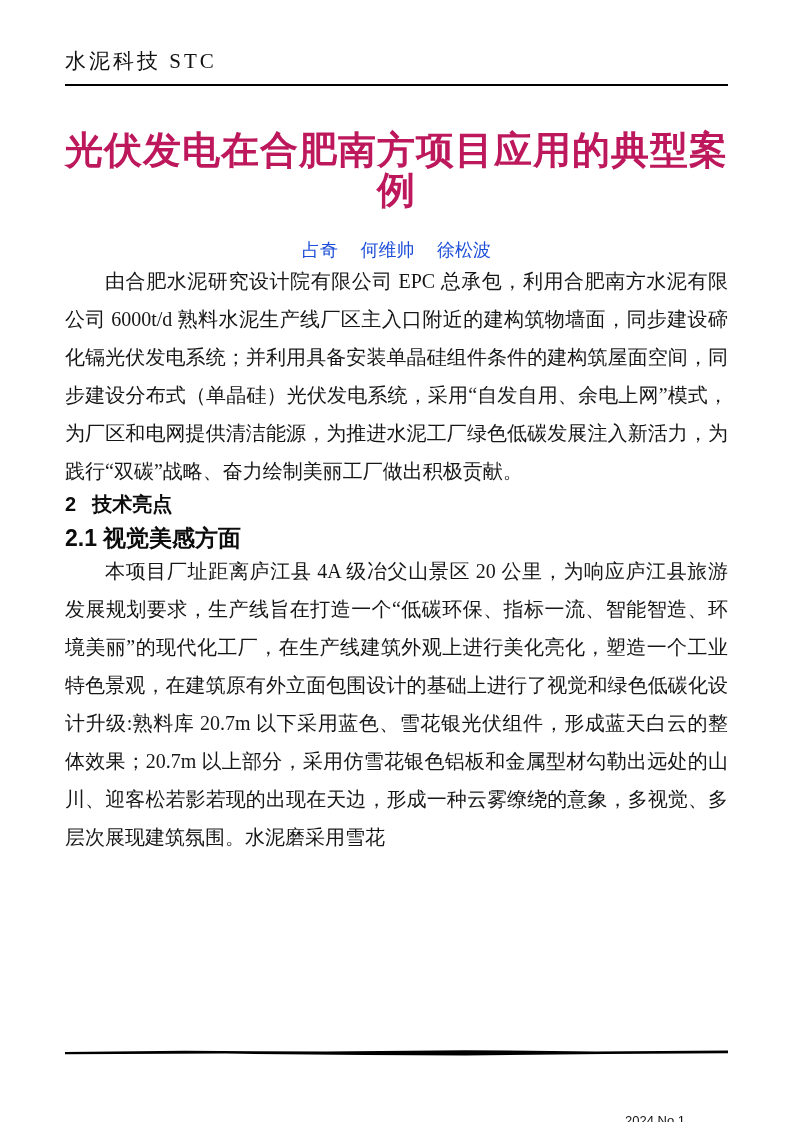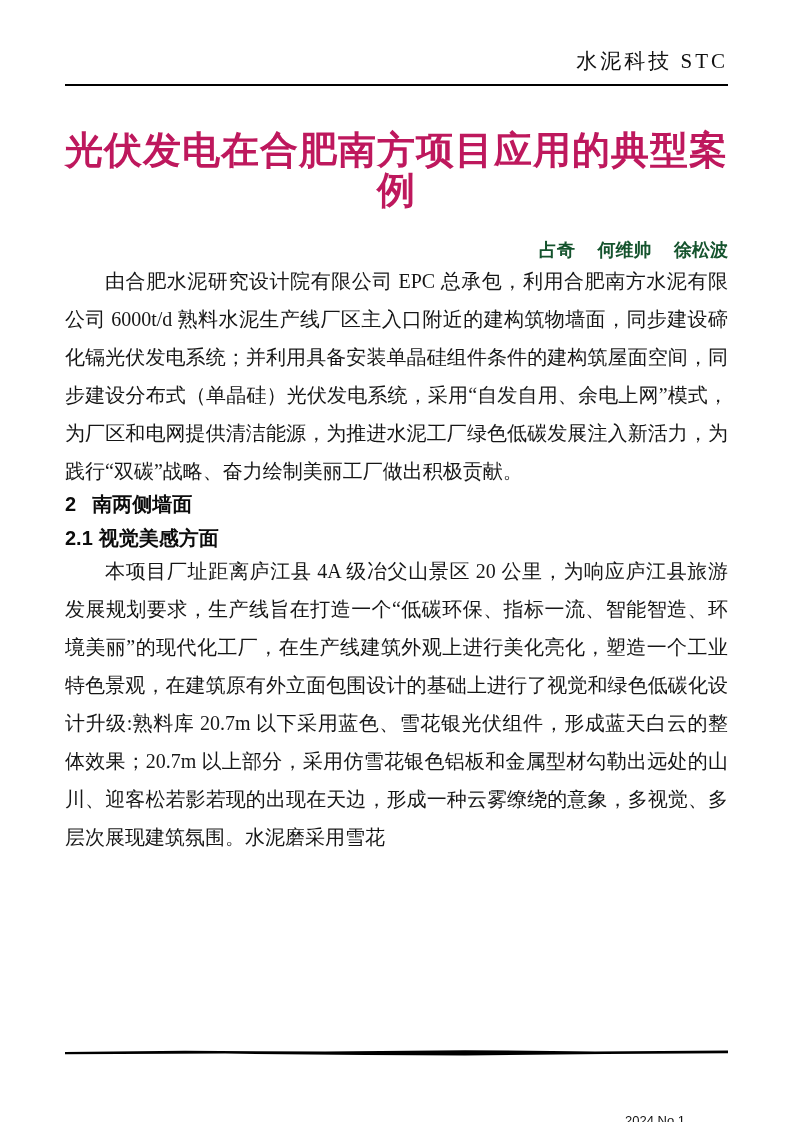--- a/index.html
+++ b/index.html
@@ -12,21 +12,21 @@
     overflow: hidden;
   }
   .content {
     position: absolute;
     left: 65px;
     top: 0;
     width: 663px;
   }
   .journal-name {
     margin-top: 48px;
-    text-align: right;
+    text-align: left;
     font-family: "Liberation Serif", serif;
     font-size: 21px;
     line-height: 26px;
     letter-spacing: 3px;
     color: #111;
   }
   .header-rule {
     margin-top: 10px;
     height: 2px;
     background: #000;
@@ -36,27 +36,26 @@
     text-align: center;
     font-family: "Liberation Sans", sans-serif;
     font-weight: 700;
     font-size: 38px;
     line-height: 40px;
     letter-spacing: 1px;
     color: #be185d;
   }
   .authors {
     margin-top: 28px;
-    text-align: right;
+    text-align: center;
     font-family: "Liberation Serif", serif;
     font-size: 18px;
     line-height: 24px;
     white-space: pre;
-    color: #14532d;
-    font-weight: bold;
+    color: #1d4ed8;
   }
   .affiliation {
     margin-top: 6px;
     text-align: center;
     font-family: "Liberation Serif", serif;
     font-size: 19px;
     line-height: 25px;
     white-space: pre;
     color: #141414;
   }
@@ -67,21 +66,21 @@
     font-size: 20px;
     line-height: 30px;
     color: #0c0c0c;
   }
   .sec-heading .sec-num { margin-right: 16px; }
   .sec-heading.second { margin-top: 0; line-height: 28px; }
   .subsec-heading {
     margin: 6px 0 0 0;
     font-family: "Liberation Sans", sans-serif;
     font-weight: 700;
-    font-size: 20px;
+    font-size: 23px;
     line-height: 28px;
     color: #0c0c0c;
   }
   .subsec-heading .sec-num { margin-right: 6px; }
   p.body {
     margin: 0;
     font-family: "Liberation Serif", serif;
     font-size: 20px;
     line-height: 38px;
     text-align: justify;
@@ -128,21 +127,21 @@
     <h1 class="article-title">光伏发电在合肥南方项目应用的典型案例</h1>
 
     <div class="authors">占奇　 何维帅　 徐松波</div>
 
 
 
     <p class="body">由合肥水泥研究设计院有限公司 EPC 总承包，利用合肥南方水泥有限公司 6000t/d 熟料水泥生产线厂区主入口附近的建构筑物墙面，同步建设碲化镉光伏发电系统；并利用具备安装单晶硅组件条件的建构筑屋面空间，同步建设分布式（单晶硅）光伏发电系统，采用“自发自用、余电上网”模式，为厂区和电网提供清洁能源，为推进水泥工厂绿色低碳发展注入新活力，为践行“双碳”战略、奋力绘制美丽工厂做出积极贡献。</p>
 
 
     <h2 class="sec-heading second">
-      <span class="sec-num">2</span><span>南两侧墙面</span>
+      <span class="sec-num">2</span><span>技术亮点</span>
     </h2>
 
     <h3 class="subsec-heading">
       <span class="sec-num">2.1</span><span>视觉美感方面</span>
     </h3>
 
     <p class="body">本项目厂址距离庐江县 4A 级冶父山景区 20 公里，为响应庐江县旅游发展规划要求，生产线旨在打造一个“低碳环保、指标一流、智能智造、环境美丽”的现代化工厂，在生产线建筑外观上进行美化亮化，塑造一个工业特色景观，在建筑原有外立面包围设计的基础上进行了视觉和绿色低碳化设计升级:熟料库 20.7m 以下采用蓝色、雪花银光伏组件，形成蓝天白云的整体效果；20.7m 以上部分，采用仿雪花银色铝板和金属型材勾勒出远处的山川、迎客松若影若现的出现在天边，形成一种云雾缭绕的意象，多视觉、多层次展现建筑氛围。水泥磨采用雪花</p>
 
   </div>
 

